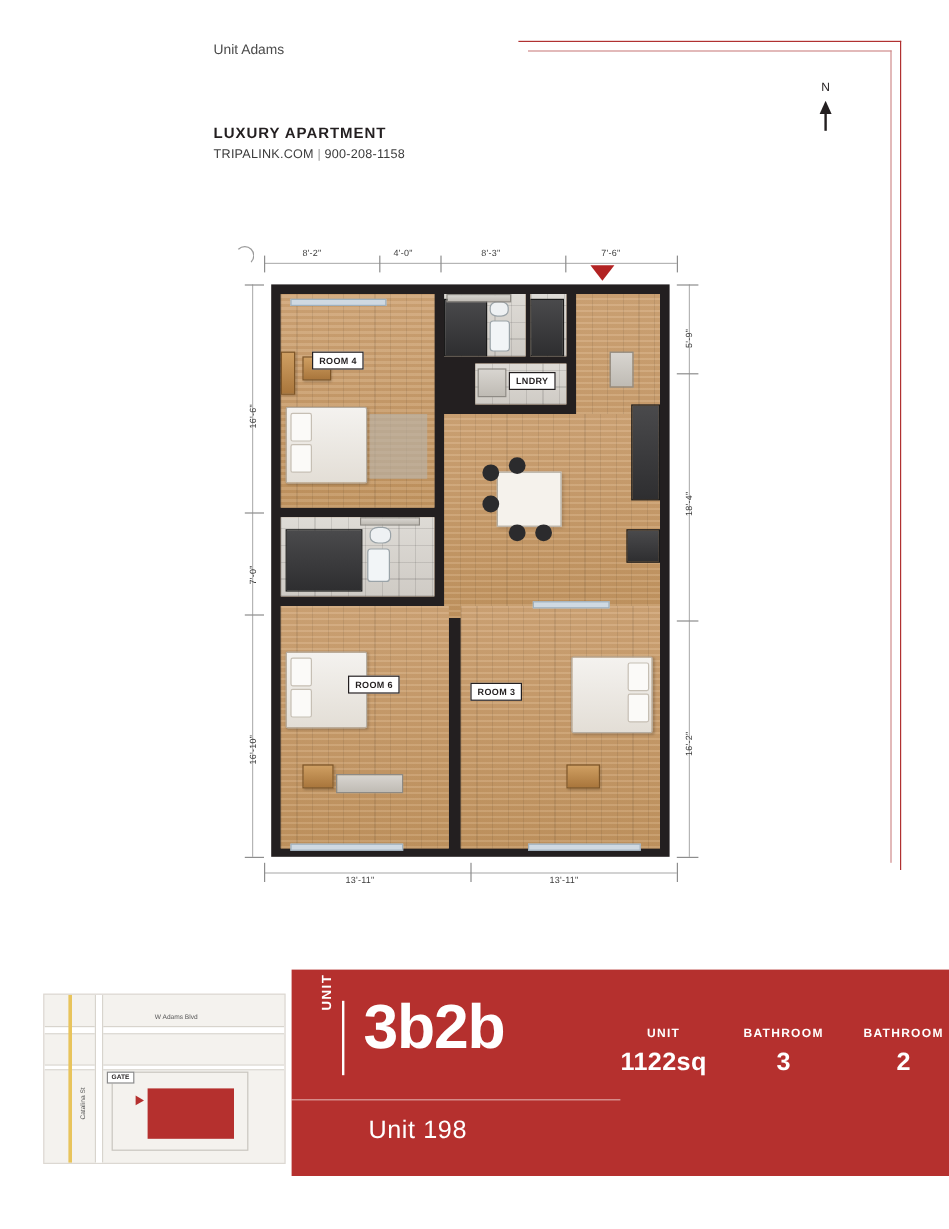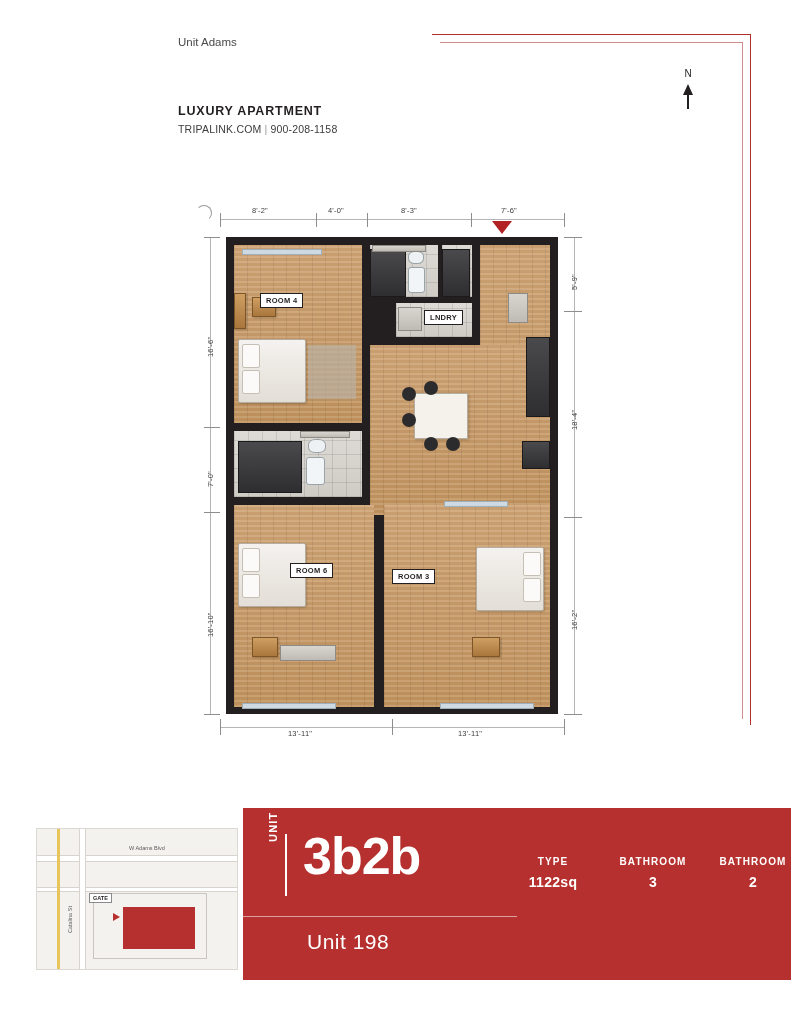--- a/index.html
+++ b/index.html
@@ -383,21 +383,21 @@
     position: absolute;
     top: 48px;
     text-align: center;
   }
   .stat-label {
     font-size: 10px;
     font-weight: 700;
     letter-spacing: 1.1px;
   }
   .stat-value {
-    font-size: 14px;
+    font-size: 21px;
     font-weight: 700;
     margin-top: 7px;
     letter-spacing: 0.3px;
   }
 </style>
 </head>
 <body>
 
 <div class="header">
 
@@ -545,21 +545,21 @@
     <div class="gate-arrow" style="left:76px; top:84px;"></div>
   </div>
 
   <div class="banner">
     <div class="unit-type-vert">UNIT TYPE</div>
     <div class="unit-type-rule"></div>
     <div class="unit-type-value">3b2b</div>
     <div class="unit-number">Unit  198</div>
 
     <div class="stat" style="left:255px; width:110px;">
-      <div class="stat-label">TYPE</div>
+      <div class="stat-label">UNIT</div>
       <div class="stat-value">1122sq</div>
     </div>
     <div class="stat" style="left:355px; width:110px;">
       <div class="stat-label">BATHROOM</div>
       <div class="stat-value">3</div>
     </div>
     <div class="stat" style="left:450px; width:120px;">
       <div class="stat-label">BATHROOM</div>
       <div class="stat-value">2</div>
     </div>

